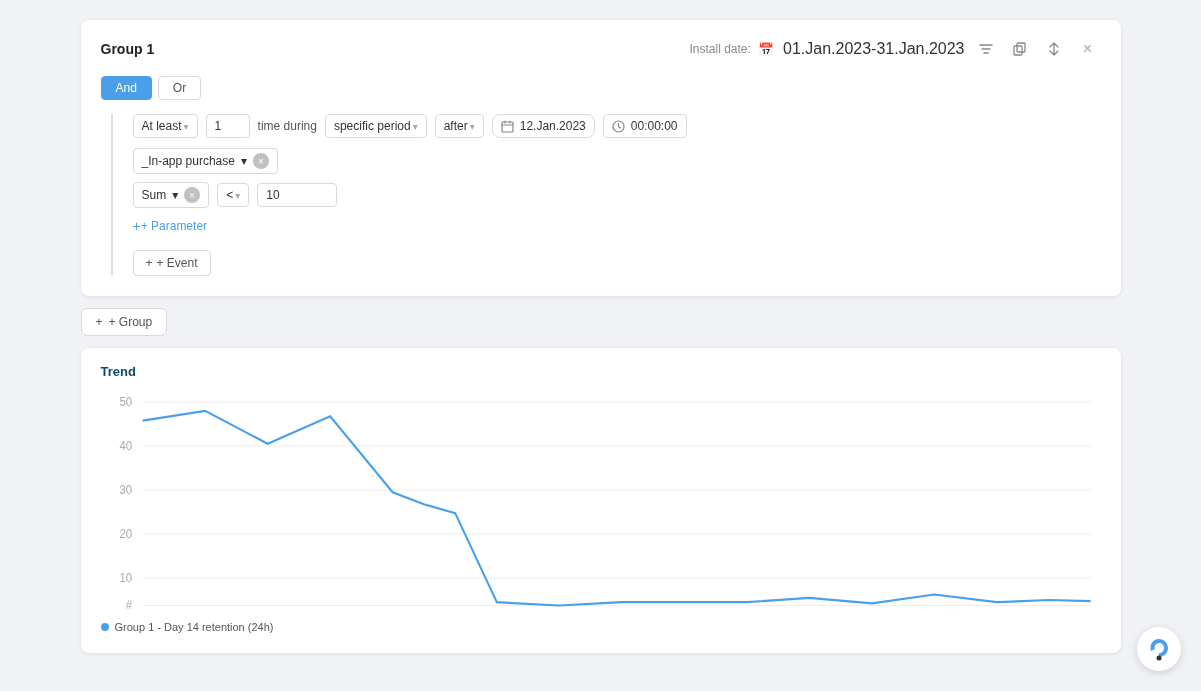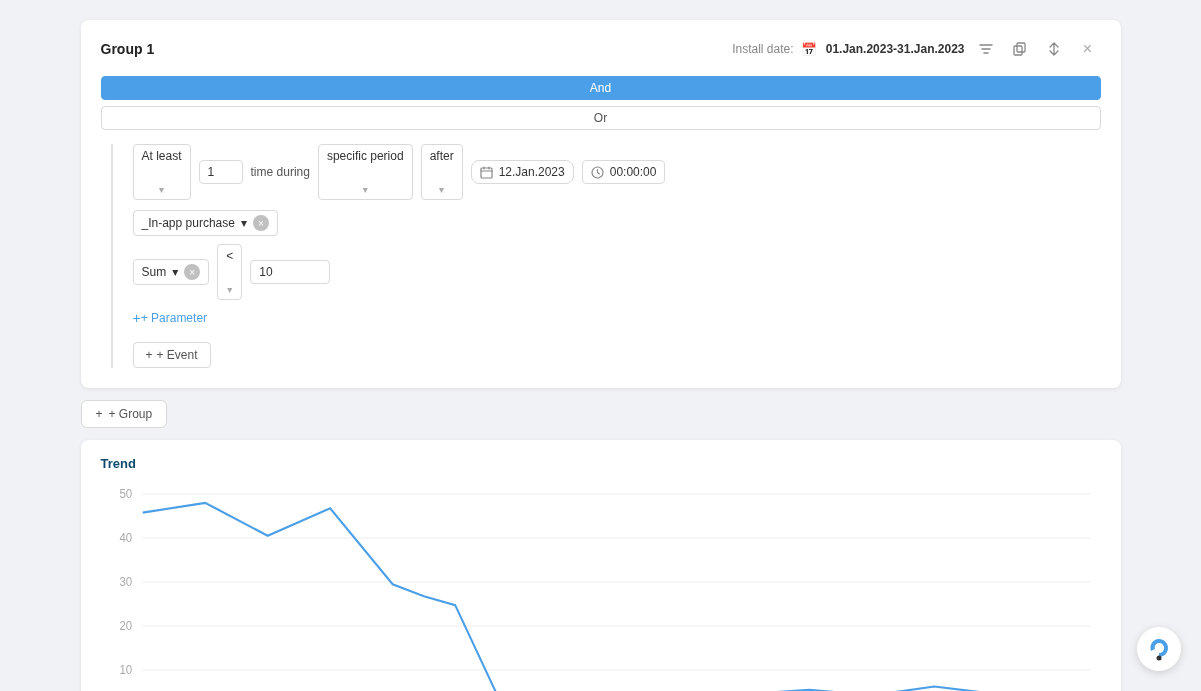--- a/index.html
+++ b/index.html
@@ -43,23 +43,23 @@
     .group-header-right {
       display: flex;
       align-items: center;
       gap: 8px;
     }
     .install-date-label {
       font-size: 12px;
       color: #888;
     }
     .install-date-range {
-      font-size: 12px;
-      color: #333;
-      font-weight: 700;
+      font-size: 16px;
+      color: #333;
+      font-weight: 400;
     }
     .header-icon-btn {
       width: 26px;
       height: 26px;
       display: flex;
       align-items: center;
       justify-content: center;
       cursor: pointer;
       color: #888;
       border-radius: 4px;
@@ -78,21 +78,20 @@
       border: none;
       background: transparent;
       border-radius: 4px;
     }
 
     
     .and-or-row {
       display: flex;
       gap: 6px;
       margin-bottom: 14px;
-      flex-direction: column;
     }
     .toggle-btn {
       padding: 4px 14px;
       border-radius: 4px;
       border: 1px solid #d9d9d9;
       font-size: 12px;
       cursor: pointer;
       background: #fff;
       color: #555;
     }
@@ -120,22 +119,21 @@
     .select-field {
       display: flex;
       align-items: center;
       border: 1px solid #d9d9d9;
       border-radius: 4px;
       padding: 4px 8px;
       background: #fff;
       cursor: pointer;
       color: #333;
       font-size: 12px;
-      gap: 21px;
-      flex-direction: column;
+      gap: 2px;
     }
     .select-field .chevron {
       color: #aaa;
       font-size: 10px;
     }
     .input-field {
       border: 1px solid #d9d9d9;
       border-radius: 4px;
       padding: 4px 8px;
       font-size: 12px;
@@ -452,20 +450,24 @@
         <text x="562" y="212" text-anchor="middle" font-size="10" fill="#aaa">19.01</text>
         <text x="620" y="212" text-anchor="middle" font-size="10" fill="#aaa">21.01</text>
         <text x="678" y="212" text-anchor="middle" font-size="10" fill="#aaa">23.01</text>
         <text x="736" y="212" text-anchor="middle" font-size="10" fill="#aaa">25.01</text>
         <text x="794" y="212" text-anchor="middle" font-size="10" fill="#aaa">27.01</text>
         <text x="852" y="212" text-anchor="middle" font-size="10" fill="#aaa">29.01</text>
         <text x="910" y="212" text-anchor="middle" font-size="10" fill="#aaa">31.01</text>
       </svg>
     </div>
 
+    <div class="legend-row">
+      <div class="legend-dot"></div>
+      <span>Group 1 - Day 14 retention (24h)</span>
+    </div>
   </div>
 
 </div>
 
 <div class="logo-badge">
   <svg width="28" height="28" viewBox="0 0 28 28">
     <path d="M14 4 C8 4 4 10 6 16 L10 14 C9 11 11 8 14 8 C17 8 19 10 19 13 C19 16 17 18 14 18 L14 22 C19 22 23 18 23 13 C23 8 19 4 14 4Z" fill="#4a9fe8"></path>
     <circle cx="14" cy="23" r="2.5" fill="#333"></circle>
   </svg>
 </div>

